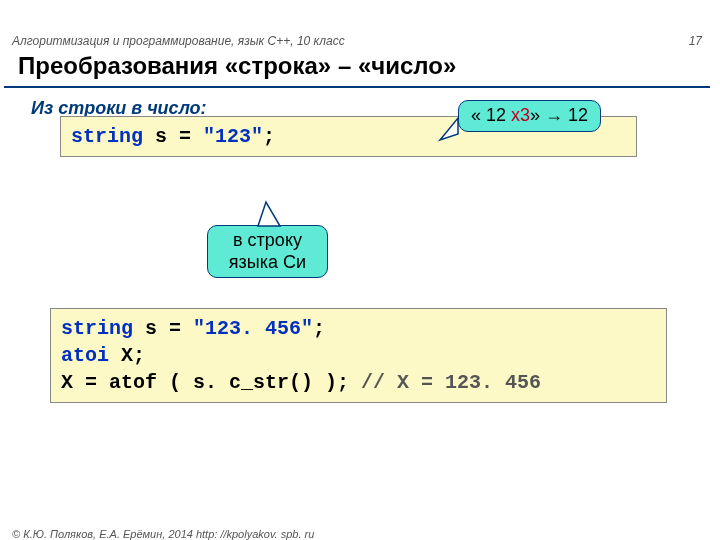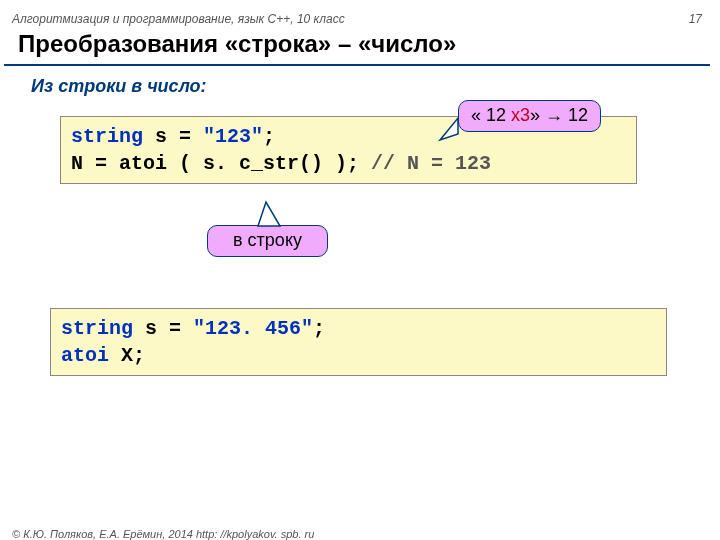--- a/index.html
+++ b/index.html
@@ -11,21 +11,22 @@
     background: #fff;
     position: relative;
     overflow: hidden;
   }
   .header-bar {
     display: flex;
     justify-content: space-between;
     font-style: italic;
     font-size: 12px;
     color: #555;
-    padding: 12px 18px 2px 12px;
+    padding: 18px 18px 2px 12px;
+    margin-top: 16px;
   }
   .title {
     font-size: 24px;
     font-weight: bold;
     padding: 2px 0 6px 14px;
     border-bottom: 2px solid #003a7a;
     margin: 0 10px 0 4px;
   }
   .subtitle {
     font-size: 18px;
@@ -41,21 +42,21 @@
     font-size: 20px;
     font-weight: bold;
     padding: 6px 10px;
     line-height: 1.35;
     position: absolute;
   }
   .code-block .kw { color: #0030c0; }
   .code-block .cm { color: #555; }
   .callout {
     position: absolute;
-    background: #f0abfc;
+    background: #5eead4;
     border: 1.5px solid #003a7a;
     border-radius: 10px;
     padding: 4px 12px;
     font-size: 18px;
     text-align: center;
     line-height: 1.2;
   }
   .footer {
     position: absolute;
     bottom: 0;
@@ -72,35 +73,36 @@
 <div class="header-bar">
   <span>Алгоритмизация и программирование, язык C++, 10 класс</span>
   <span>17</span>
 </div>
 
 <div class="title">Преобразования «строка» – «число»</div>
 <div class="subtitle">Из строки в число:</div>
 
 <div class="code-block" style="left:60px; top:116px; width:555px;">
   <div><span class="kw">string</span><span> s = </span><span class="kw">"123"</span><span>;</span></div>
-  <div><span>N = atoi ( s. c_str() );   </span><span class="cm">// N = 123</span></div>
 </div>
 
 <div class="callout" style="left:458px; top:100px;">
   <span>« 12 </span><span style="color:#c00020">x3</span><span>» → 12</span>
 </div>
 <svg class="connector" style="left:440px; top:118px;" width="20" height="30">
   <polygon points="18,0 18,16 0,22" fill="#fff" stroke="#003a7a" stroke-width="1.5"></polygon>
 </svg>
 
 <div class="callout" style="left:207px; top:225px; width:95px;">
   <div>в строку</div>
+  <div>языка Си</div>
 </div>
 <svg class="connector" style="left:258px; top:202px;" width="30" height="26">
   <polygon points="0,24 22,24 8,0" fill="#fff" stroke="#003a7a" stroke-width="1.5"></polygon>
 </svg>
 
 <div class="code-block" style="left:50px; top:308px; width:595px;">
   <div><span class="kw">string</span><span> s = </span><span class="kw">"123. 456"</span><span>;</span></div>
   <div><span class="kw">atoi</span><span> X;</span></div>
+  <div><span>X = atof ( s. c_str() ); </span><span class="cm">// X = 123. 456</span></div>
 </div>
 
 <div class="footer">© К.Ю. Поляков, Е.А. Ерёмин, 2014  http: //kpolyakov. spb. ru</div>
 
 </body></html>

